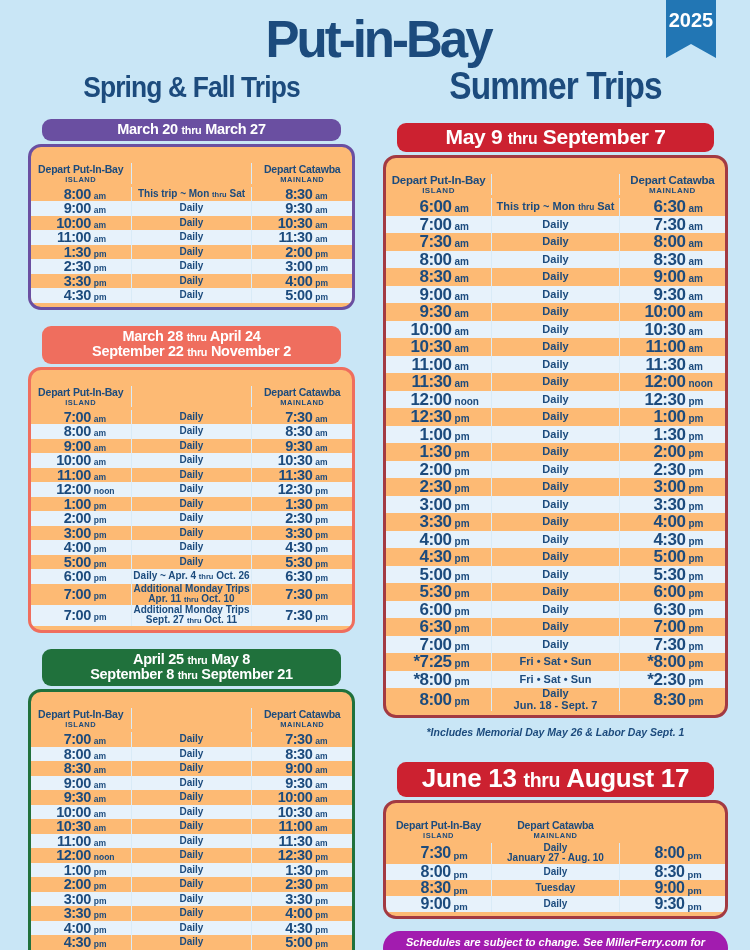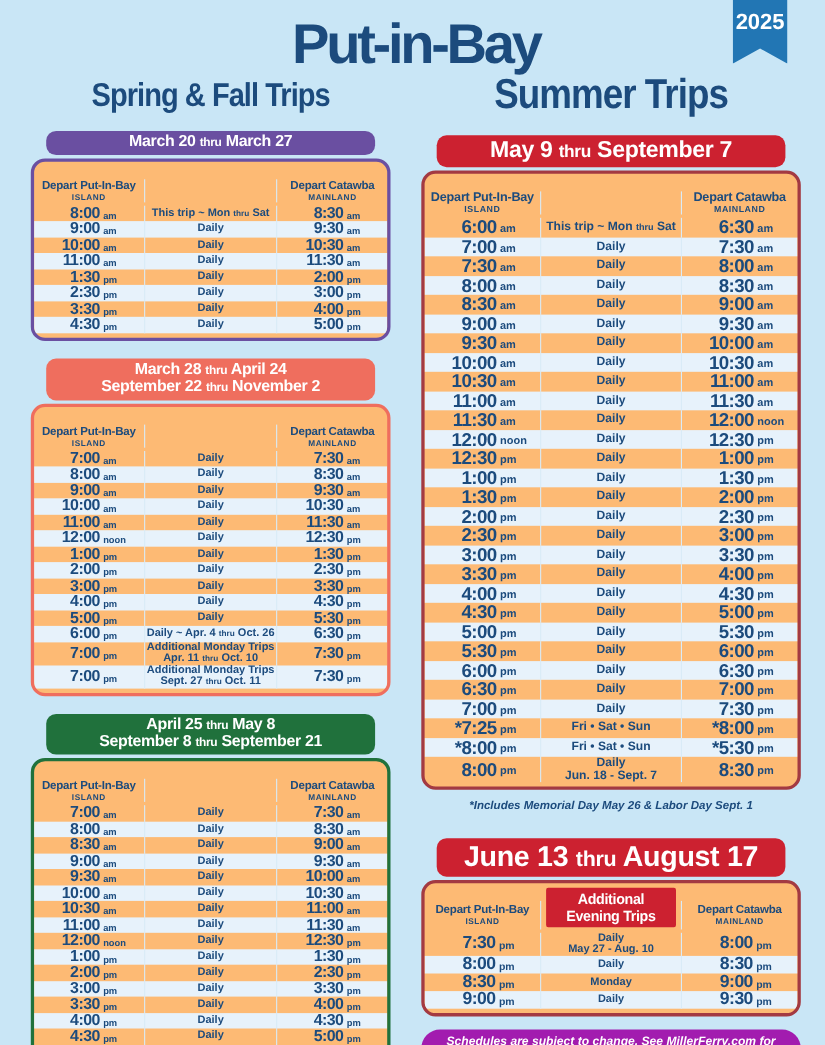--- a/index.html
+++ b/index.html
@@ -1059,21 +1059,21 @@
               </div>
               <div class="row alt">
                 <div class="cell timecell">
                   <span class="t">*8:00</span>
                   <span class="suf">pm</span>
                 </div>
                 <div class="cell mid">
                   <span class="d1">Fri • Sat • Sun</span>
                 </div>
                 <div class="cell timecell">
-                  <span class="t">*5:30</span>
+                  <span class="t">*2:30</span>
                   <span class="suf">pm</span>
                 </div>
               </div>
               <div class="row">
                 <div class="cell timecell">
                   <span class="t">8:00</span>
                   <span class="suf">pm</span>
                 </div>
                 <div class="cell mid">
                   <span class="d1">Daily</span>
@@ -1093,37 +1093,34 @@
       <section class="sched evening" style="--c: #cc2130;">
         <div class="sched-head">
           <div class="hl">June 13 <span class="xs">thru</span> August 17</div>
         </div>
         <div class="sched-body" style="border-color:#a33a42;">
           <div class="colheads">
             <div class="ch">
               <div class="ch1">Depart Put-In-Bay</div>
               <div class="ch2">ISLAND</div>
             </div>
-            <div class="ch mid">
-              <div class="badge">Additional Evening Trips</div>
-            </div>
             <div class="ch">
               <div class="ch1">Depart Catawba</div>
               <div class="ch2">MAINLAND</div>
             </div>
           </div>
           <div class="rows">
               <div class="row">
                 <div class="cell timecell">
                   <span class="t">7:30</span>
                   <span class="suf">pm</span>
                 </div>
                 <div class="cell mid">
                   <span class="d1">Daily</span>
-                  <span class="d2">May 27 - Aug. 10</span>
+                  <span class="d2">January 27 - Aug. 10</span>
                 </div>
                 <div class="cell timecell">
                   <span class="t">8:00</span>
                   <span class="suf">pm</span>
                 </div>
               </div>
               <div class="row alt">
                 <div class="cell timecell">
                   <span class="t">8:00</span>
                   <span class="suf">pm</span>
@@ -1135,21 +1132,21 @@
                   <span class="t">8:30</span>
                   <span class="suf">pm</span>
                 </div>
               </div>
               <div class="row">
                 <div class="cell timecell">
                   <span class="t">8:30</span>
                   <span class="suf">pm</span>
                 </div>
                 <div class="cell mid">
-                  <span class="d1">Monday</span>
+                  <span class="d1">Tuesday</span>
                 </div>
                 <div class="cell timecell">
                   <span class="t">9:00</span>
                   <span class="suf">pm</span>
                 </div>
               </div>
               <div class="row alt">
                 <div class="cell timecell">
                   <span class="t">9:00</span>
                   <span class="suf">pm</span>

